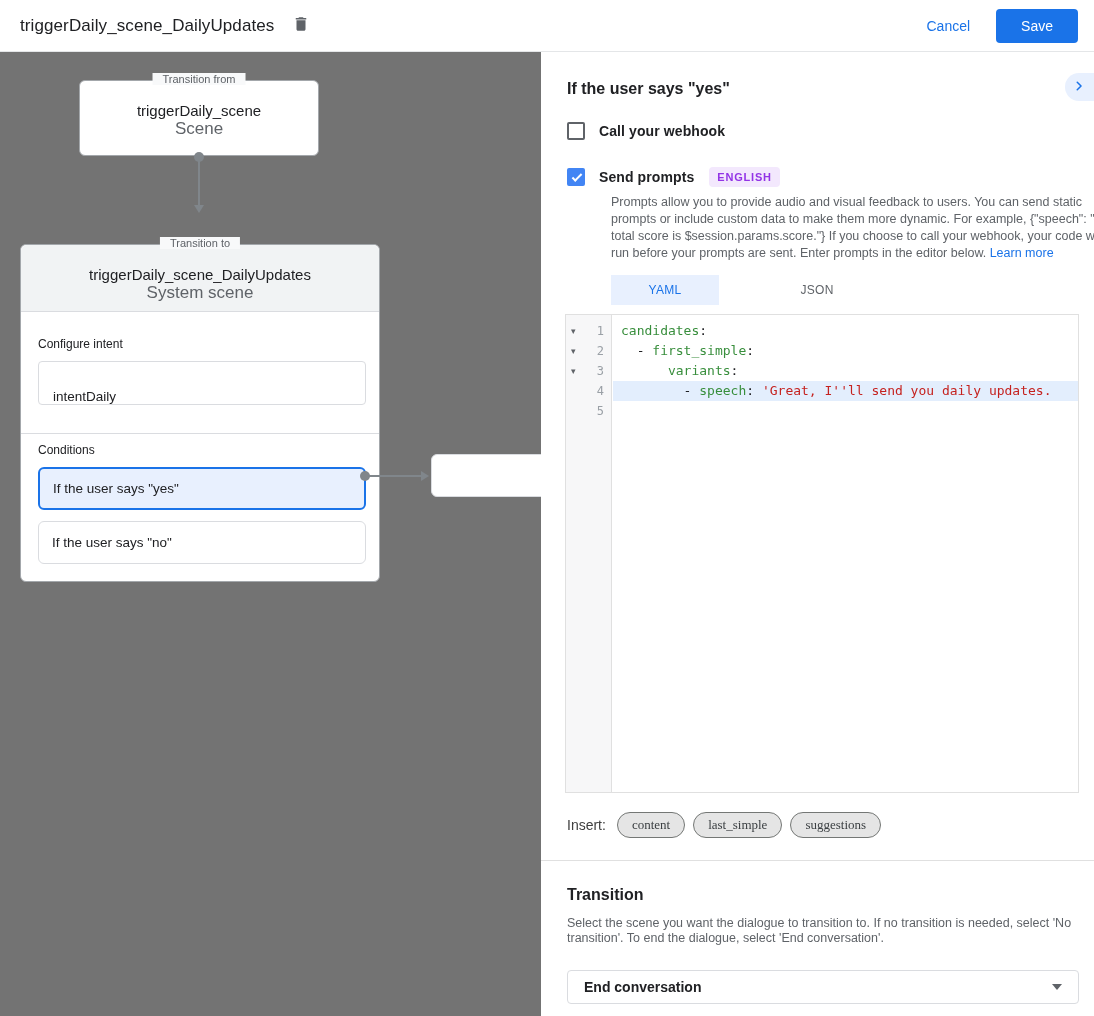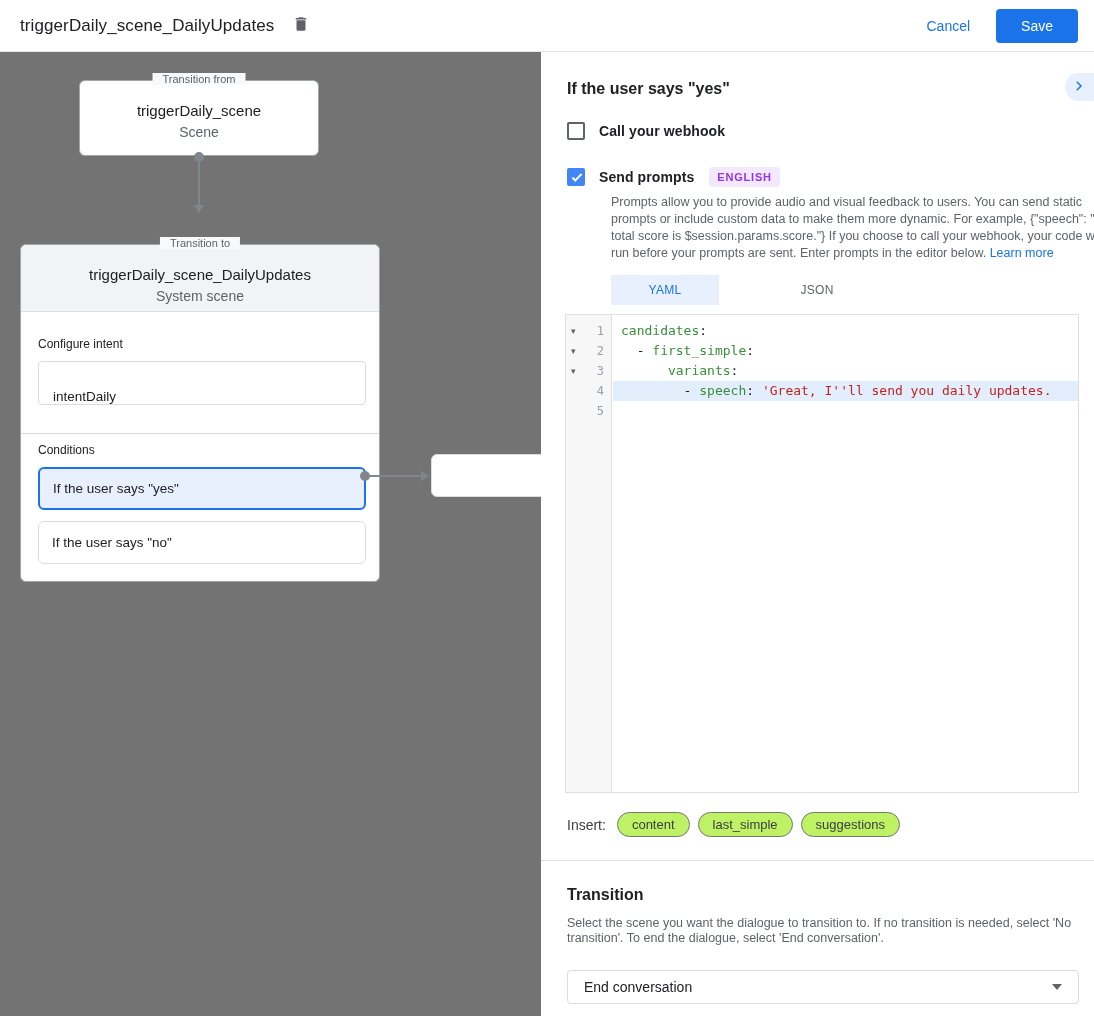--- a/index.html
+++ b/index.html
@@ -21,21 +21,21 @@
   .content { display:flex; height:964px; }
   .canvas { position:relative; width:541px; height:964px; background:#737373; overflow:hidden; flex:none; }
   .panel  { position:relative; width:553px; height:964px; background:#fff; overflow:hidden; flex:none; }
 
   
   .dbox { position:absolute; background:#fff; border:1px solid #a3a7ab; border-radius:6px; }
   .legend { position:absolute; top:-8px; left:50%; transform:translateX(-50%); background:#f8f9fa;
             padding:0 10px; font-size:11px; color:#5f6368; white-space:nowrap; }
   .from-box { left:79px; top:28px; width:240px; height:76px; text-align:center; }
   .dbox-title { font-size:15px; color:#202124; }
-  .dbox-sub { font-size:14px; color:#5f6368; margin-top:5px; }
+  .dbox-sub { font-size:17px; color:#5f6368; }
   .from-box .dbox-title { margin-top:21px; }
 
   .to-box { left:20px; top:192px; width:360px; height:338px; }
   .to-header { height:67px; background:#f1f3f4; border-bottom:1px solid #dadce0; border-radius:6px 6px 0 0;
                text-align:center; padding-top:21px; }
   .section-label { position:absolute; left:17px; font-size:12px; color:#202124; }
   .intent-label { top:92px; }
   .intent-box { position:absolute; left:17px; top:116px; width:328px; height:44px; background:#fff;
                 border:1px solid #dadce0; border-radius:4px; font-size:13.5px; color:#202124;
                 display:flex; align-items:flex-end; padding-left:14px; }
@@ -94,29 +94,29 @@
   .fold { position:absolute; left:5px; top:0; font-size:9px; color:#5f6368;
           font-family:"Liberation Sans", sans-serif; cursor:pointer; }
   .code { flex:1; white-space:pre; padding-left:8px; color:#202124; }
   .ed-row.hl .code { background:#e3eefd; }
   .tk-key { color:#388e3c;text-align:center; }
   .tk-p { color:#202124; }
   .tk-str { color:#c5221f; }
 
   .insert-row { position:absolute; left:26px; top:760px; display:flex; align-items:center; }
   .insert-label { font-size:14px; color:#404040; margin-right:11px; }
-  .chip { background:#bef264; border:1px solid #747775; border-radius:13px; padding:4px 14px; font-family:Liberation Sans, sans-serif;
+  .chip { background:#e5e5e5; border:1px solid #747775; border-radius:13px; padding:4px 14px; font-family:Liberation Serif, serif;
           font-size:13px; color:#3c4043; margin-right:8px; cursor:pointer; }
 
   .panel-divider { position:absolute; left:0; top:808px; width:553px; height:1px; background:#e0e0e0; }
   .transition-heading { position:absolute; left:26px; top:834px; font-size:16px; color:#202124; }
   .transition-desc { position:absolute; left:26px; top:864px; width:513px; font-size:12.5px; line-height:15px; color:#5f6368; }
   .transition-select { position:absolute; left:26px; top:918px; width:512px; height:34px; background:#fff;
                        border:1px solid #dadce0; border-radius:4px; display:flex; align-items:center;
-                       justify-content:space-between; padding:0 16px; font-size:14px; color:#202124; cursor:pointer; }
+                       justify-content:space-between; padding:0 16px; font-size:14px; color:#202124; cursor:pointer;font-weight:bold; }
   .caret-down { width:0; height:0; border-left:5px solid transparent; border-right:5px solid transparent;
                 border-top:6px solid #5f6368; }
 </style>
 </head>
 <body>
 
 <header class="topbar">
   <div class="topbar-left">
     <h1 class="topbar-title">triggerDaily_scene_DailyUpdates</h1>
     <button class="icon-btn">

